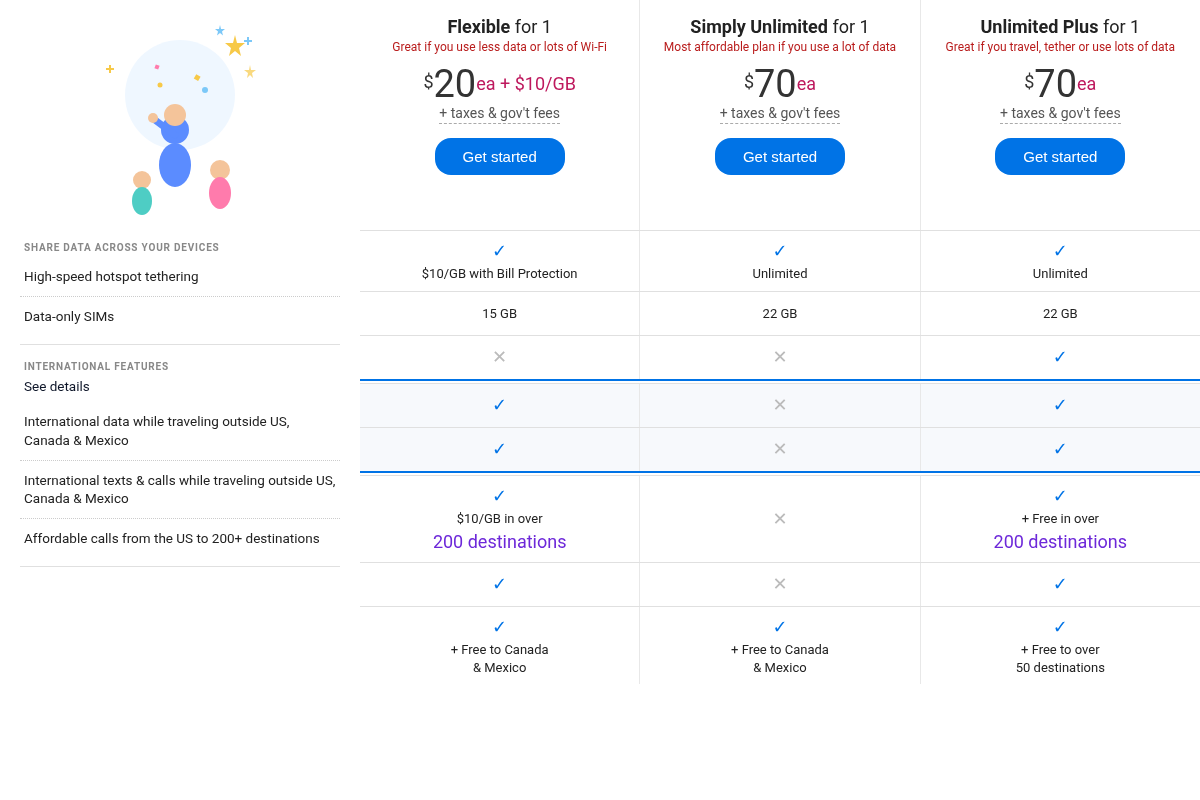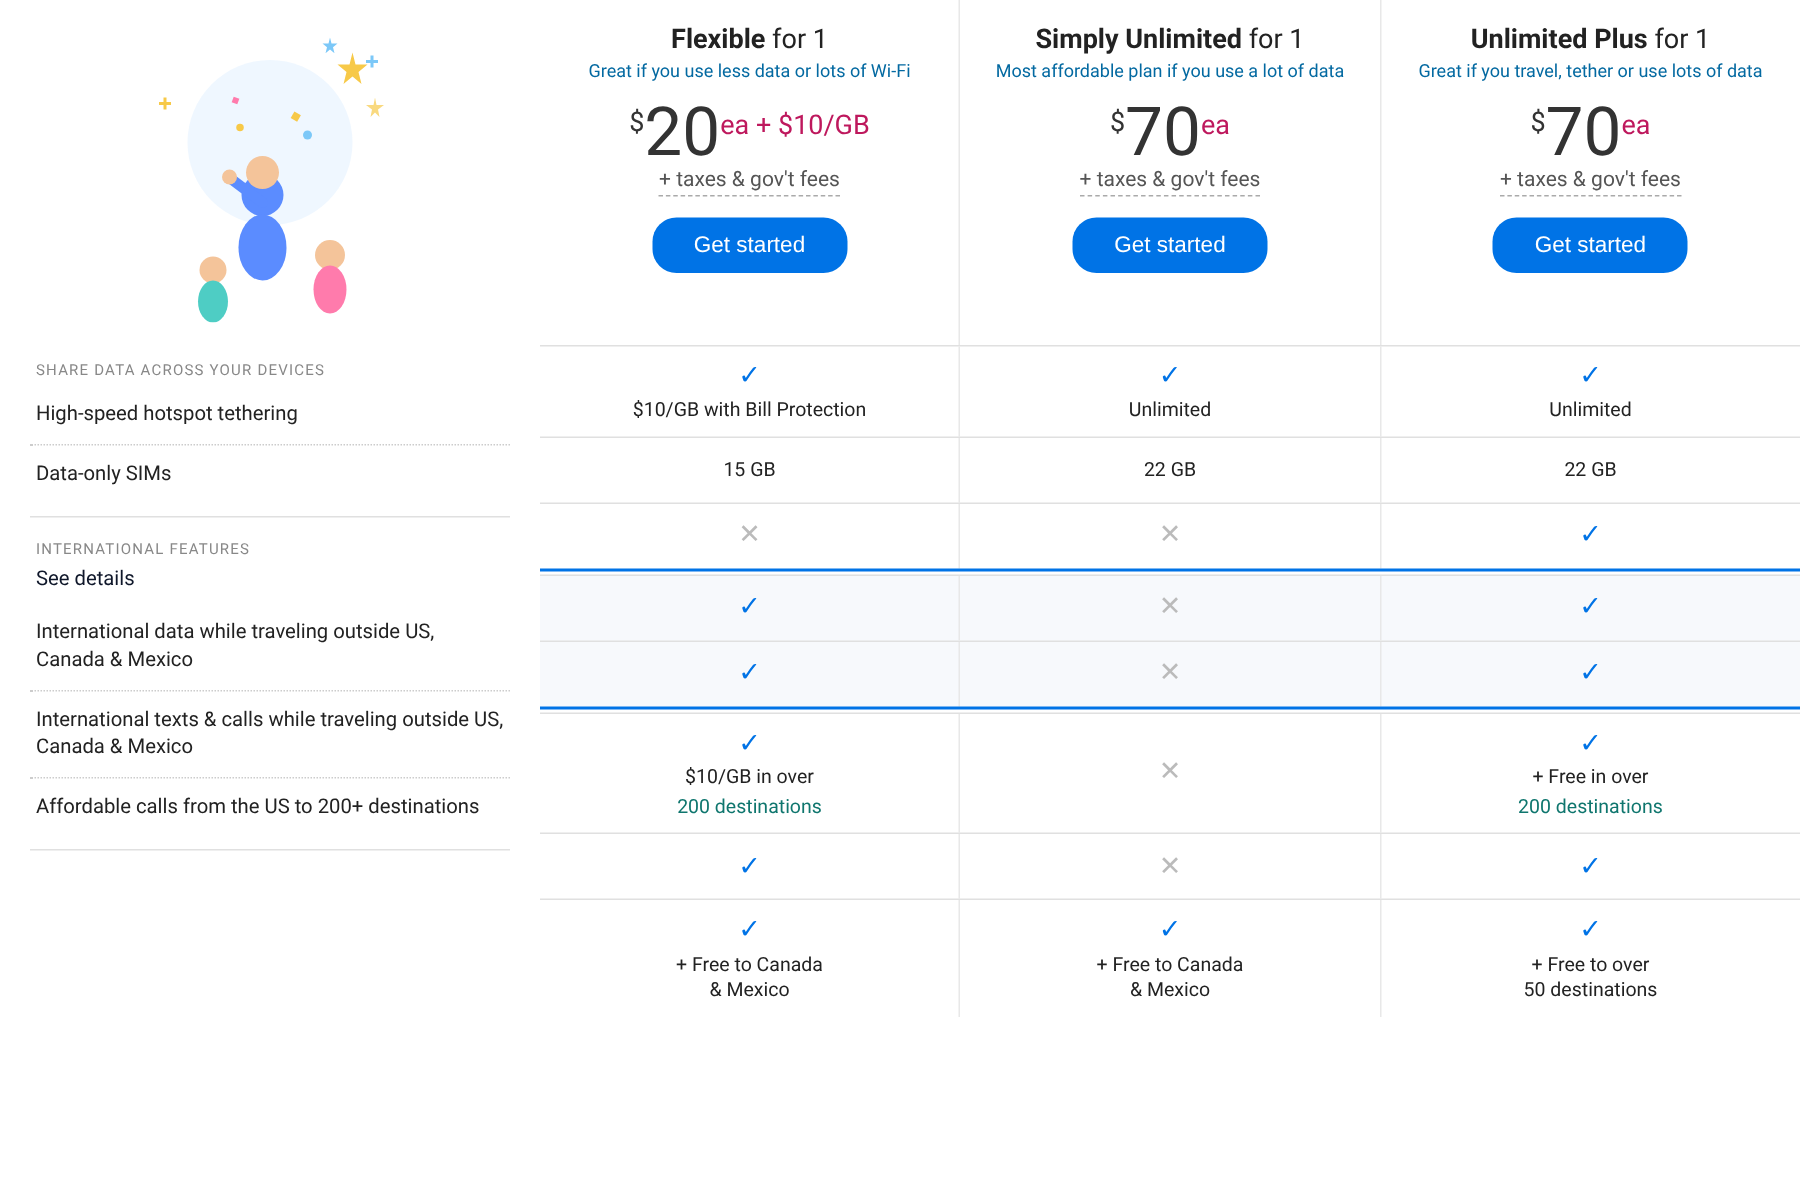--- a/index.html
+++ b/index.html
@@ -44,21 +44,21 @@
       color: #222;
       border-bottom: 1px dotted #ccc;
       cursor: default;
       line-height: 1.4;
     }
     .feature-item:last-child {
       border-bottom: none;
     }
     .section-label {
       font-size: 10px;
-      font-weight: 400;
+      font-weight: 700;
       color: #888;
       letter-spacing: 0.08em;
       text-transform: uppercase;
       padding: 12px 4px 4px 4px;
     }
     .see-details-link {
       color: #0f172a;
       font-size: 13.5px;
       padding: 2px 4px 8px 4px;
       display: block;
@@ -90,37 +90,37 @@
       font-size: 18px;
       font-weight: 400;
       color: #222;
       margin-bottom: 2px;
     }
     .plan-title strong {
       font-weight: 700;
     }
     .plan-subtitle {
       font-size: 12px;
-      color: #0369a1;
+      color: #b91c1c;
       margin-bottom: 10px;
       line-height: 1.35;
     }
     .plan-price {
       display: flex;
       align-items: flex-start;
       justify-content: center;
       margin-bottom: 2px;
     }
     .price-dollar {
       font-size: 18px;
       font-weight: 400;
       margin-top: 6px;
     }
     .price-main {
-      font-size: 45px;
+      font-size: 38px;
       font-weight: 400;
       line-height: 1;
     }
     .price-suffix {
       font-size: 18px;
       color: #be185d;
       margin-top: 8px;
       font-weight: 400;
     }
     .price-note {
@@ -170,22 +170,22 @@
     }
     .check-icon {
       color: #0073e6;
       font-size: 18px;
     }
     .x-icon {
       color: #bbb;
       font-size: 18px;
     }
     .blue-link {
-      color: #0f766e;
-      font-size: 13px;
+      color: #6d28d9;
+      font-size: 18px;
     }
     .cell-content {
       display: flex;
       flex-direction: column;
       align-items: center;
       gap: 2px;
     }
   </style>
 </head>
 <body>

